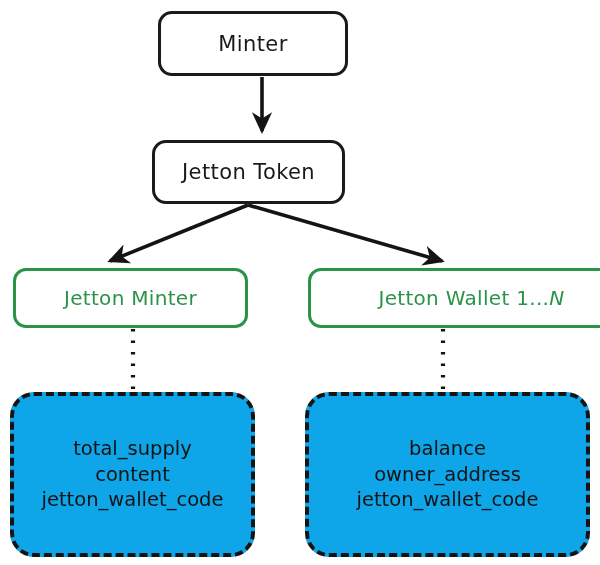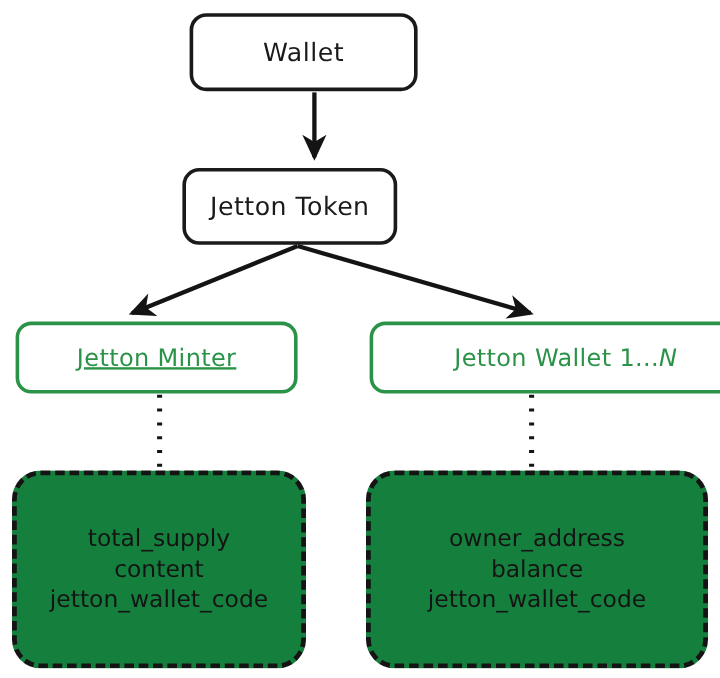--- a/index.html
+++ b/index.html
@@ -55,37 +55,37 @@
   }
   .node.green .node-label {
     font-size: 20px;
     letter-spacing: 0.3px;
   }
 
   
   .node.attrs {
     border: 4px dashed #141414;
     border-radius: 24px;
-    background: #15803d;
+    background: #0ea5e9;
     color: #141414;
     padding: 8px 4px;
   }
   .node.attrs .attr-line {
     font-size: 19.5px;
     line-height: 1.30;
     white-space: nowrap;
   }
 
   .node-label { white-space: nowrap; }
   .italic-n { font-style: italic; }
 
   
   #node-token        { left: 158px; top: 11px;  width: 190px; height: 65px;  }
-  #node-jetton-token { left: 152px; top: 140px; width: 179px; height: 64px;  }
-  #node-minter       { left: 13px;  top: 268px; width: 235px; height: 60px; text-decoration: underline;  }
+  #node-jetton-token { left: 152px; top: 140px; width: 193px; height: 64px;  }
+  #node-minter       { left: 13px;  top: 268px; width: 235px; height: 60px;  }
   #node-wallet       { left: 308px; top: 268px; width: 327px; height: 60px;  }
   #node-minter-attrs { left: 10px;  top: 392px; width: 245px; height: 165px; }
   #node-wallet-attrs { left: 305px; top: 392px; width: 285px; height: 165px; }
 </style>
 </head>
 <body>
 
 <div id="canvas">
 
   <svg id="edges" viewBox="0 0 600 565" xmlns="http://www.w3.org/2000/svg">
@@ -110,21 +110,21 @@
     <g>
       <line x1="133" y1="329" x2="133" y2="391" stroke="#141414" stroke-width="4.2" stroke-linecap="butt" stroke-dasharray="2.5 9"></line>
     </g>
 
     <g>
       <line x1="443" y1="329" x2="443" y2="391" stroke="#141414" stroke-width="4.2" stroke-linecap="butt" stroke-dasharray="2.5 9"></line>
     </g>
   </svg>
 
   <div class="node plain" id="node-token">
-    <div class="node-label">Wallet</div>
+    <div class="node-label">Minter</div>
   </div>
 
   <div class="node plain" id="node-jetton-token">
     <div class="node-label">Jetton Token</div>
   </div>
 
   <div class="node green" id="node-minter">
     <div class="node-label">Jetton Minter</div>
   </div>
 
@@ -132,18 +132,18 @@
     <div class="node-label"><span>Jetton Wallet 1...</span><span class="italic-n">N</span></div>
   </div>
 
   <div class="node attrs" id="node-minter-attrs">
     <div class="attr-line">total_supply</div>
     <div class="attr-line">content</div>
     <div class="attr-line">jetton_wallet_code</div>
   </div>
 
   <div class="node attrs" id="node-wallet-attrs">
+    <div class="attr-line">balance</div>
     <div class="attr-line">owner_address</div>
-    <div class="attr-line">balance</div>
     <div class="attr-line">jetton_wallet_code</div>
   </div>
 
 </div>
 
 </body></html>

